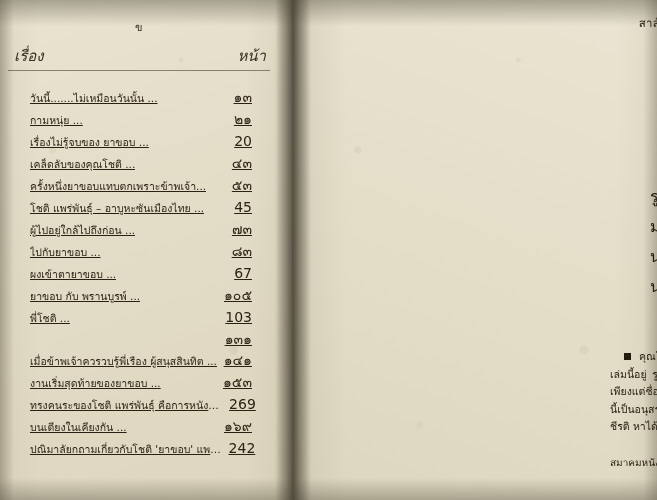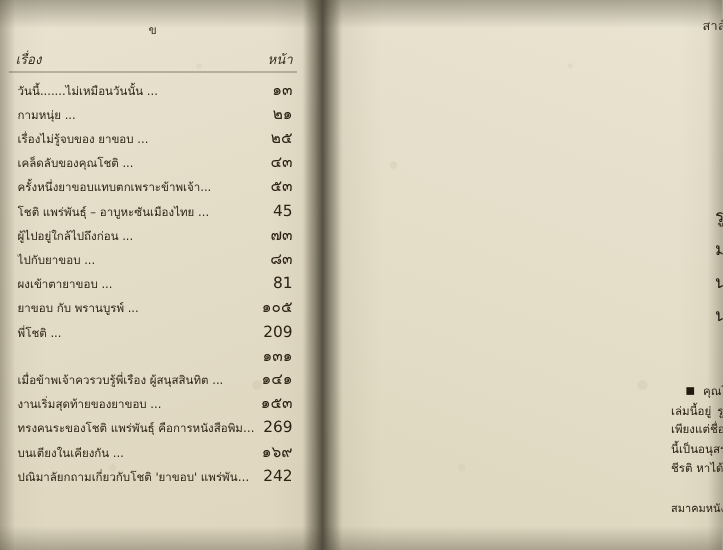--- a/index.html
+++ b/index.html
@@ -92,31 +92,32 @@
     text-align: center;
     font-size: 11px;
     color: #3a3124;
     margin-bottom: 8px;
     letter-spacing: 0.5px;
   }
   .toc-head {
     display: flex;
     justify-content: space-between;
     align-items: baseline;
-    font-size: 12px;
+    font-size: 15px;
     font-style: italic;
     color: #3a3124;
     padding: 0 4px 2px 6px;
     border-bottom: 1px solid rgba(60,50,35,0.55);
     margin-bottom: 6px;
   }
   .toc-list {
-    margin: 2px;
+    margin: 16px;
     padding: 0 2px 0 6px;
     list-style: none;
+    text-decoration: underline;
   }
   .toc-row {
     display: flex;
     align-items: baseline;
     font-size: 10.5px;
     line-height: 21px;
     color: #291f12;
     white-space: nowrap;
   }
   .toc-title {
@@ -220,21 +221,21 @@
           <span class="toc-page">๑๓</span>
         </li>
         <li class="toc-row">
           <span class="toc-title">กามหนุ่ย ...</span>
           <span class="toc-dots"></span>
           <span class="toc-page">๒๑</span>
         </li>
         <li class="toc-row">
           <span class="toc-title">เรื่องไม่รู้จบของ ยาขอบ ...</span>
           <span class="toc-dots"></span>
-          <span class="toc-page">๒๕</span>
+          <span class="toc-page">20</span>
         </li>
         <li class="toc-row">
           <span class="toc-title">เคล็ดลับของคุณโชติ ...</span>
           <span class="toc-dots"></span>
           <span class="toc-page">๔๓</span>
         </li>
         <li class="toc-row">
           <span class="toc-title">ครั้งหนึ่งยาขอบแทบตกเพราะข้าพเจ้า...</span>
           <span class="toc-dots"></span>
           <span class="toc-page">๕๓</span>
@@ -250,31 +251,31 @@
           <span class="toc-page">๗๓</span>
         </li>
         <li class="toc-row">
           <span class="toc-title">ไปกับยาขอบ ...</span>
           <span class="toc-dots"></span>
           <span class="toc-page">๘๓</span>
         </li>
         <li class="toc-row">
           <span class="toc-title">ผงเข้าตายาขอบ ...</span>
           <span class="toc-dots"></span>
-          <span class="toc-page">81</span>
+          <span class="toc-page">67</span>
         </li>
         <li class="toc-row">
           <span class="toc-title">ยาขอบ กับ พรานบูรพ์ ...</span>
           <span class="toc-dots"></span>
           <span class="toc-page">๑๐๕</span>
         </li>
         <li class="toc-row">
           <span class="toc-title">พี่โชติ ...</span>
           <span class="toc-dots"></span>
-          <span class="toc-page">209</span>
+          <span class="toc-page">103</span>
         </li>
         <li class="toc-row">
           <span class="toc-dots"></span>
           <span class="toc-page">๑๓๑</span>
         </li>
         <li class="toc-row">
           <span class="toc-title">เมื่อข้าพเจ้าควรวบรู้พี่เรือง ผู้สนุสสินทิต ...</span>
           <span class="toc-dots"></span>
           <span class="toc-page">๑๔๑</span>
         </li>

